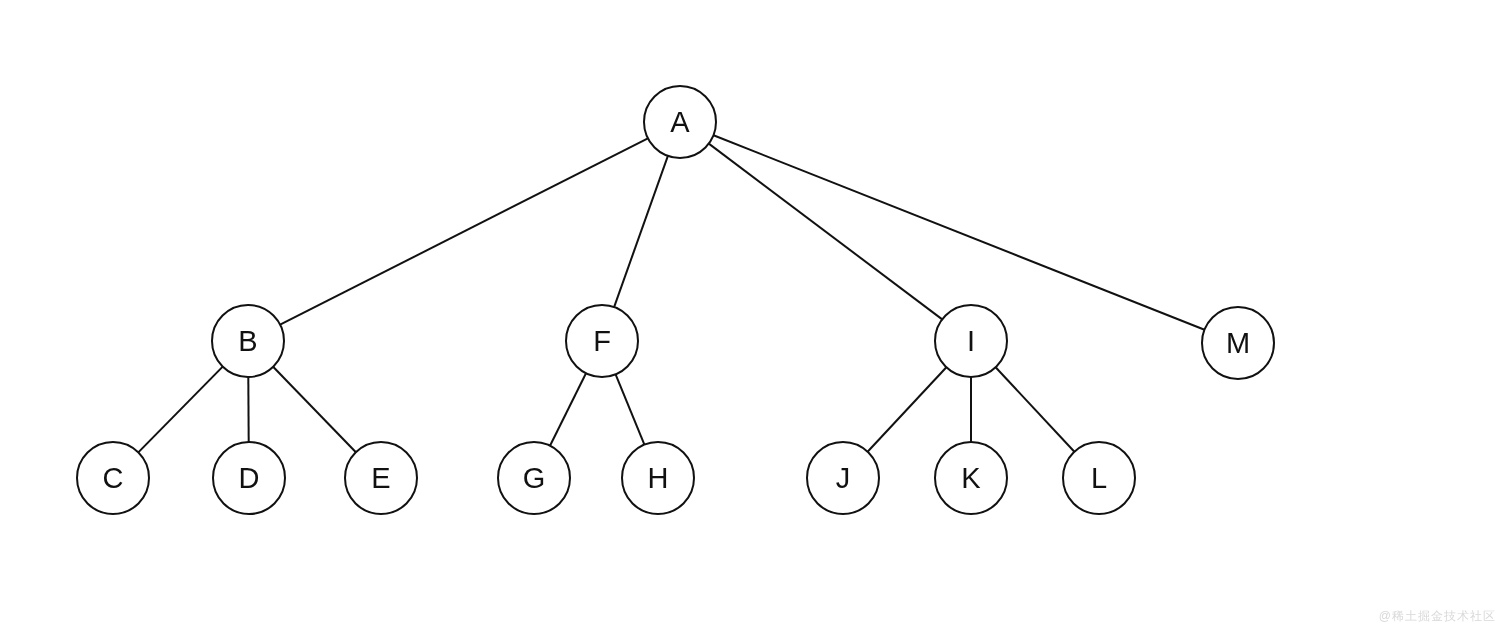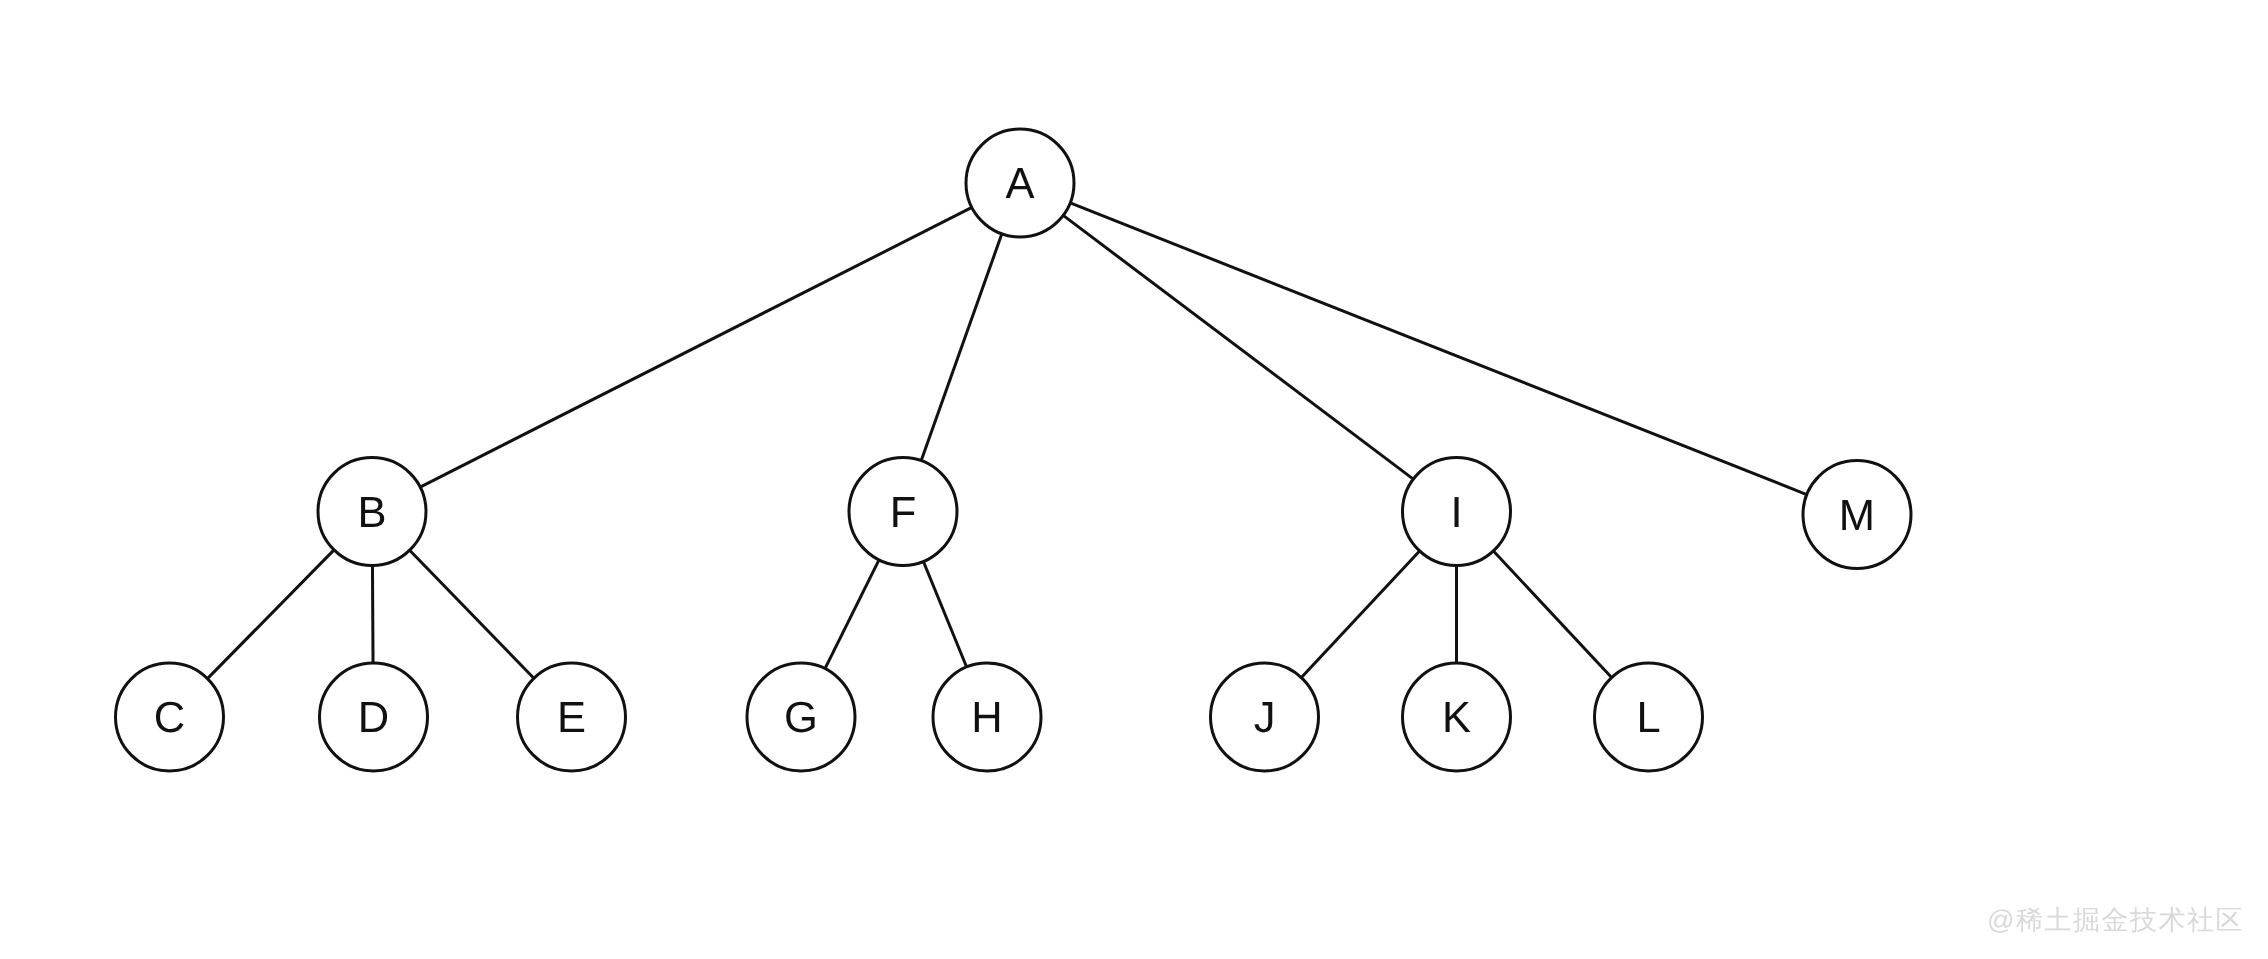--- a/index.html
+++ b/index.html
@@ -31,21 +31,21 @@
   }
   .tree text {
     font-family: "Liberation Sans", sans-serif;
     font-size: 29px;
     text-anchor: middle;
   }
   .watermark {
     position: absolute;
     right: 16px;
     bottom: 14px;
-    font-size: 18px;
+    font-size: 12px;
     letter-spacing: 1px;
     user-select: none;
   }
 </style>
 </head>
 <body>
 
 <div class="canvas">
   <svg class="tree" id="tree-svg" viewBox="0 0 1512 639">
       <line x1="647.9" y1="138.3" x2="280.1" y2="324.7" stroke="#111111"></line>

